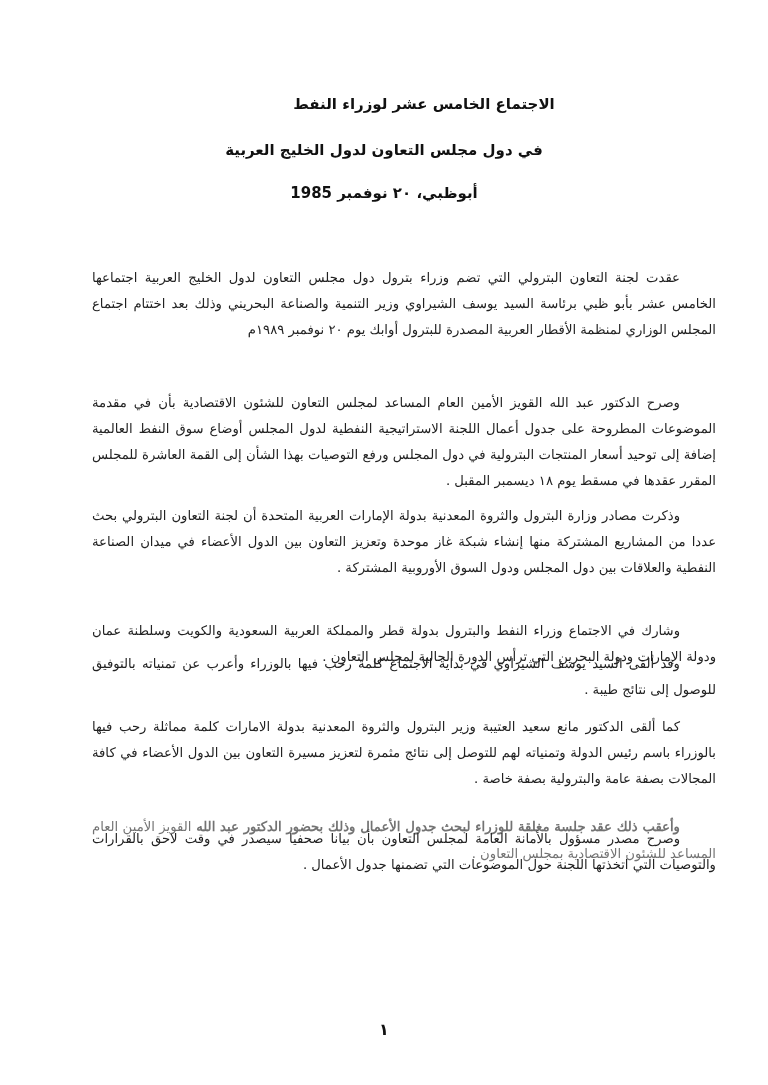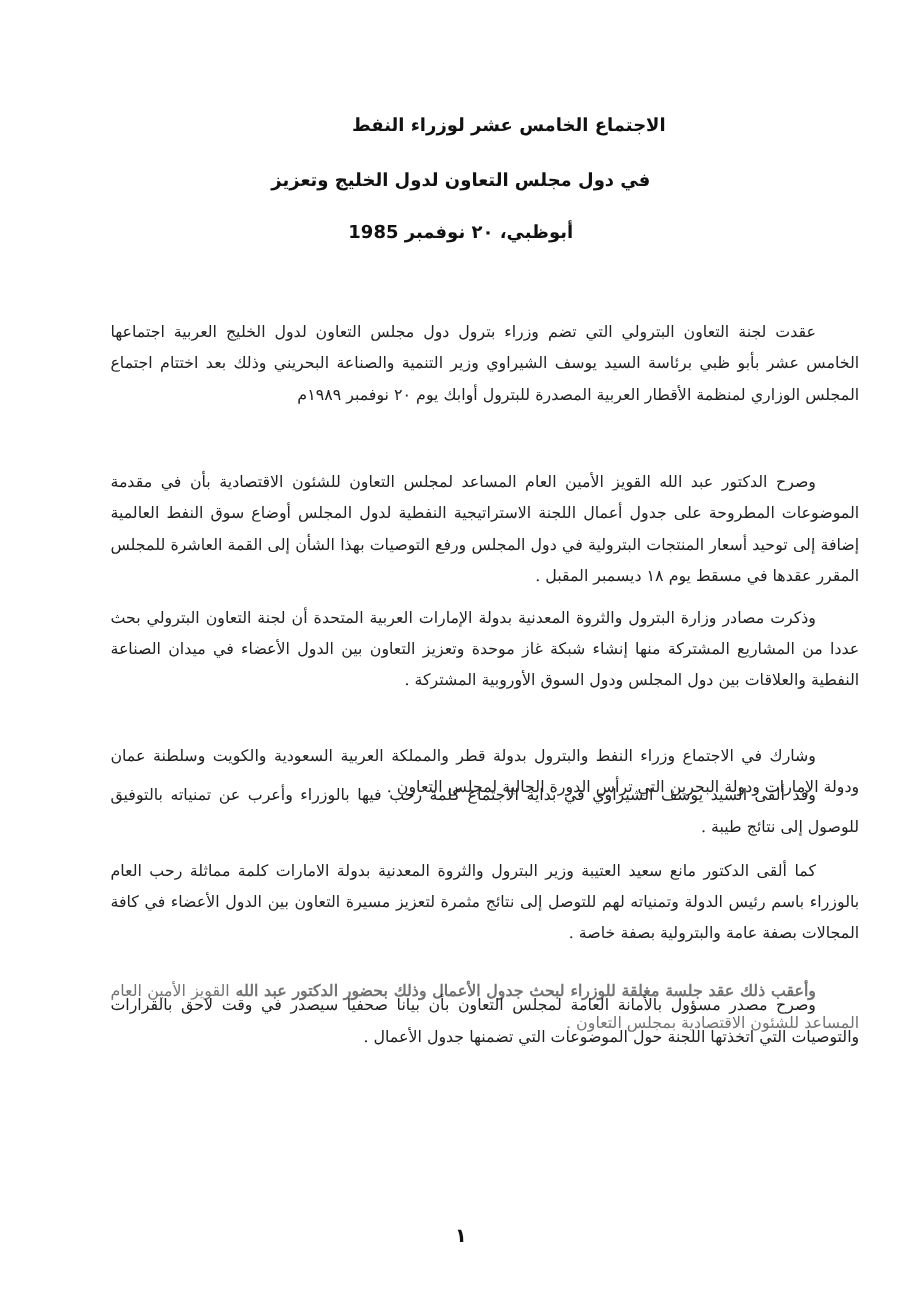--- a/index.html
+++ b/index.html
@@ -76,30 +76,30 @@
       font-weight: bold;
       font-size: 16px;
       color: #111;
     }
   </style>
 </head>
 <body>
 
 <div class="page">
   <div class="heading h1">الاجتماع الخامس عشر لوزراء النفط</div>
-  <div class="heading h2">في دول مجلس التعاون لدول الخليج وتعزيز</div>
+  <div class="heading h2">في دول مجلس التعاون لدول الخليج العربية</div>
   <div class="heading h3">أبوظبي، ٢٠ نوفمبر 1985</div>
 
   <div class="body-text">
     <p class="para p1">عقدت لجنة التعاون البترولي التي تضم وزراء بترول دول مجلس التعاون لدول الخليج العربية اجتماعها الخامس عشر بأبو ظبي برئاسة السيد يوسف الشيراوي وزير التنمية والصناعة البحريني وذلك بعد اختتام اجتماع المجلس الوزاري لمنظمة الأقطار العربية المصدرة للبترول أوابك يوم ٢٠ نوفمبر ١٩٨٩م</p>
     <p class="para p2">وصرح الدكتور عبد الله القويز الأمين العام المساعد لمجلس التعاون للشئون الاقتصادية بأن في مقدمة الموضوعات المطروحة على جدول أعمال اللجنة الاستراتيجية النفطية لدول المجلس أوضاع سوق النفط العالمية إضافة إلى توحيد أسعار المنتجات البترولية في دول المجلس ورفع التوصيات بهذا الشأن إلى القمة العاشرة للمجلس المقرر عقدها في مسقط يوم ١٨ ديسمبر المقبل .</p>
     <p class="para p3">وذكرت مصادر وزارة البترول والثروة المعدنية بدولة الإمارات العربية المتحدة أن لجنة التعاون البترولي بحث عددا من المشاريع المشتركة منها إنشاء شبكة غاز موحدة وتعزيز التعاون بين الدول الأعضاء في ميدان الصناعة النفطية والعلاقات بين دول المجلس ودول السوق الأوروبية المشتركة .</p>
     <p class="para p4">وشارك في الاجتماع وزراء النفط والبترول بدولة قطر والمملكة العربية السعودية والكويت وسلطنة عمان ودولة الإمارات ودولة البحرين التي ترأس الدورة الحالية لمجلس التعاون .</p>
     <p class="para p5">وقد ألقى السيد يوسف الشيراوي في بداية الاجتماع كلمة رحب فيها بالوزراء وأعرب عن تمنياته بالتوفيق للوصول إلى نتائج طيبة .</p>
-    <p class="para p6">كما ألقى الدكتور مانع سعيد العتيبة وزير البترول والثروة المعدنية بدولة الامارات كلمة مماثلة رحب العام بالوزراء باسم رئيس الدولة وتمنياته لهم للتوصل إلى نتائج مثمرة لتعزيز مسيرة التعاون بين الدول الأعضاء في كافة المجالات بصفة عامة والبترولية بصفة خاصة .</p>
+    <p class="para p6">كما ألقى الدكتور مانع سعيد العتيبة وزير البترول والثروة المعدنية بدولة الامارات كلمة مماثلة رحب فيها بالوزراء باسم رئيس الدولة وتمنياته لهم للتوصل إلى نتائج مثمرة لتعزيز مسيرة التعاون بين الدول الأعضاء في كافة المجالات بصفة عامة والبترولية بصفة خاصة .</p>
     <p class="para p7">
       <span>وأعقب ذلك عقد جلسة مغلقة للوزراء لبحث جدول الأعمال وذلك بحضور الدكتور عبد الله</span>
       <span class="line2">القويز الأمين العام المساعد للشئون الاقتصادية بمجلس التعاون .</span>
     </p>
     <p class="para p8">وصرح مصدر مسؤول بالأمانة العامة لمجلس التعاون بأن بيانا صحفيا سيصدر في وقت لاحق بالقرارات والتوصيات التي اتخذتها اللجنة حول الموضوعات التي تضمنها جدول الأعمال .</p>
   </div>
 
   <div class="page-number">١</div>
 </div>
 

